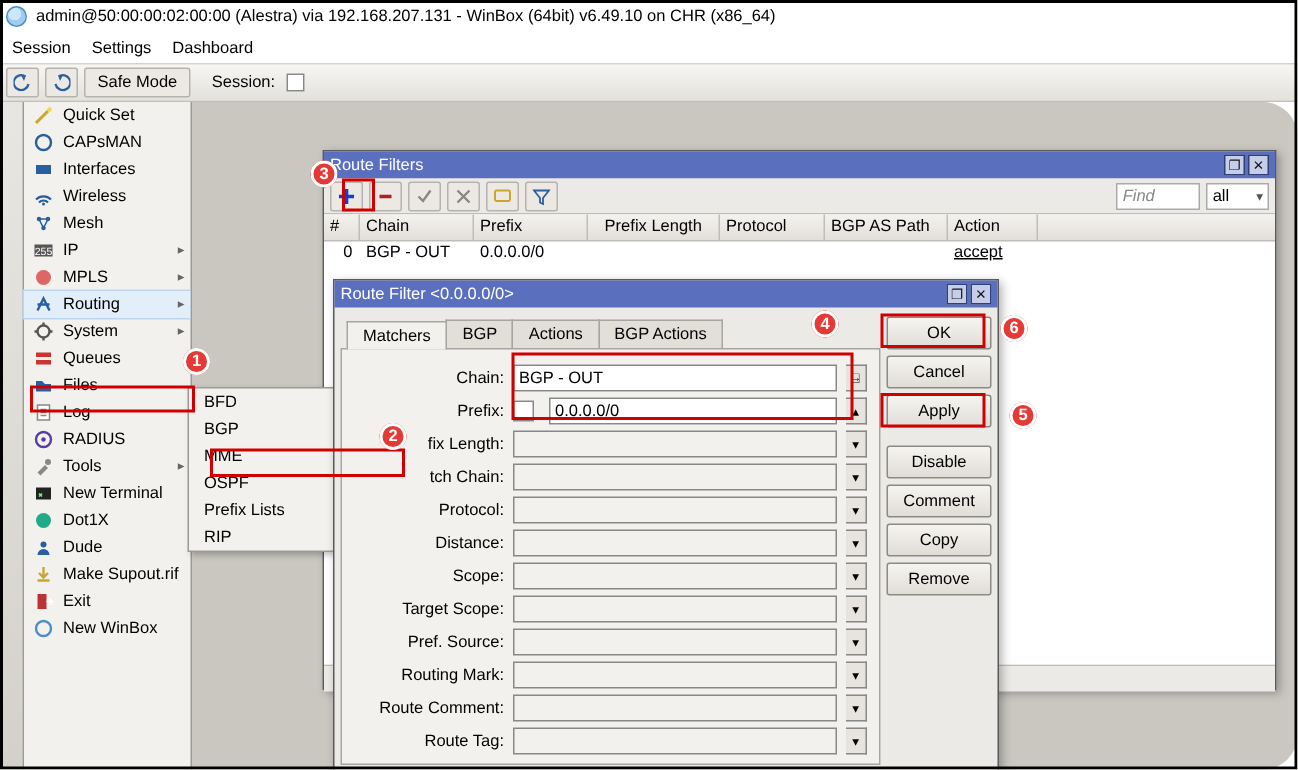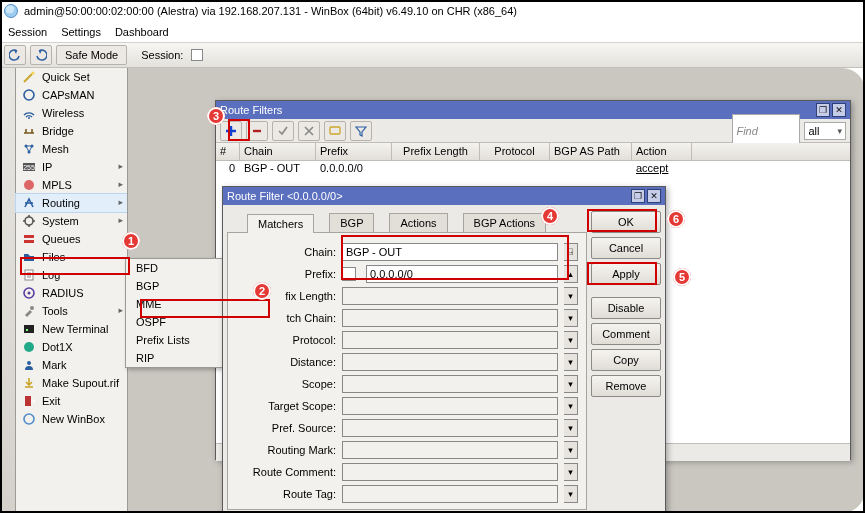--- a/index.html
+++ b/index.html
@@ -77,38 +77,38 @@
     height:18px;background:var(--win-titlebar);color:#fff;display:flex;align-items:center;
     padding:0 4px;font-size:11px;justify-content:space-between;
   }
   .win-ctr{display:flex;gap:2px;}
   .win-ctr .wb{width:14px;height:14px;border:1px solid #2f3f78;background:#c6cde8;display:flex;align-items:center;justify-content:center;font-size:9px;color:#111;}
   .win-toolbar{
     height:24px;display:flex;align-items:center;gap:4px;padding:0 4px;
     border-bottom:1px solid var(--grid-line);background:var(--win-chrome);
   }
   .win-toolbar .spacer{flex:1;}
-  .find-box{width:68px;height:18px;border:1px solid #aaa;background:#fff;color:#888;font-style:italic;padding:16px 3px;display:flex;align-items:center;}
+  .find-box{width:56px;height:18px;border:1px solid #aaa;background:#fff;color:#888;font-style:italic;padding:0 3px;display:flex;align-items:center;}
   .combo{height:18px;border:1px solid #aaa;background:#fff;display:flex;align-items:center;padding:0 3px;gap:18px;}
   .combo .dd{color:#555;font-size:9px;}
 
   .grid{background:#fff;}
   .grid-head{display:flex;height:18px;background:linear-gradient(#f4f2ee,#e2dfd9);border-bottom:1px solid var(--grid-line);}
   .gh{border-right:1px solid var(--grid-line);padding:2px 4px;overflow:hidden;white-space:nowrap;}
   .grid-row{display:flex;height:17px;}
   .gc{border-right:1px solid transparent;padding:1px 4px;overflow:hidden;white-space:nowrap;}
 
   .statusbar{height:18px;border-top:1px solid var(--grid-line);display:flex;align-items:center;padding:0 6px;background:var(--win-chrome);}
 
   
   .editwin{left:222px;top:118px;width:444px;z-index:40;}
   .editwin .body{display:flex;gap:4px;padding:4px;}
   .tabs{display:flex;gap:0;margin:4px 0 0 4px;}
   .tab{
-    padding:3px 10px;border:1px solid #a8a5a0;border-bottom:none;background:#e2dfd9;margin-right:-1px;margin-left:16px;
+    padding:3px 10px;border:1px solid #a8a5a0;border-bottom:none;background:#e2dfd9;margin-right:-1px;
   }
   .tab.active{background:#f3f1ed;position:relative;top:1px;}
   .tabpane{flex:1;border:1px solid #a8a5a0;background:#f3f1ed;padding:8px 8px 4px 8px;}
   .formrow{display:flex;align-items:center;height:22px;gap:6px;}
   .formrow label{width:100px;text-align:right;}
   .ftxt{flex:1;height:18px;border:1px solid #888;background:#fff;padding:0 3px;display:flex;align-items:center;}
   .fdd{width:14px;height:18px;border:1px solid #888;border-left:none;background:#e7e4df;display:flex;align-items:center;justify-content:center;font-size:9px;}
   .chk{width:14px;height:14px;border:1px solid #888;background:#fff;margin-right:4px;}
 
   .btns{width:70px;display:flex;flex-direction:column;gap:4px;padding-top:2px;}
@@ -180,33 +180,33 @@
           <span class="nicon">
             <svg viewBox="0 0 14 14">
               <circle cx="7" cy="7" r="5" fill="none" stroke="#2a5ea0" stroke-width="1.6"></circle>
             </svg>
           </span>
           <span>CAPsMAN</span>
         </div>
         <div class="navitem">
           <span class="nicon">
             <svg viewBox="0 0 14 14">
+              <rect x="2" y="4" width="10" height="6" fill="#2a5ea0"></rect>
+            </svg>
+          </span>
+          <span>Interfaces</span>
+        </div>
+        <div class="navitem">
+          <span class="nicon">
+            <svg viewBox="0 0 14 14">
               <path d="M2 9a7 7 0 0 1 10 0M4 11a4 4 0 0 1 6 0" fill="none" stroke="#2a5ea0" stroke-width="1.4"></path>
               <circle cx="7" cy="12" r="1" fill="#2a5ea0"></circle>
             </svg>
           </span>
           <span>Wireless</span>
-        </div>
-        <div class="navitem">
-          <span class="nicon">
-            <svg viewBox="0 0 14 14">
-              <path d="M2 9h10M4 9V5M10 9V5" stroke="#7a5a20" stroke-width="1.6" fill="none"></path>
-            </svg>
-          </span>
-          <span>Bridge</span>
         </div>
         <div class="navitem">
           <span class="nicon">
             <svg viewBox="0 0 14 14">
               <circle cx="4" cy="4" r="1.5" fill="#2a5ea0"></circle>
               <circle cx="10" cy="4" r="1.5" fill="#2a5ea0"></circle>
               <circle cx="7" cy="10" r="1.5" fill="#2a5ea0"></circle>
               <path d="M4 4L10 4L7 10Z" fill="none" stroke="#2a5ea0"></path>
             </svg>
           </span>
@@ -313,21 +313,21 @@
           </span>
           <span>Dot1X</span>
         </div>
         <div class="navitem">
           <span class="nicon">
             <svg viewBox="0 0 14 14">
               <circle cx="7" cy="5" r="2" fill="#2a5ea0"></circle>
               <path d="M3 12a4 4 0 0 1 8 0" fill="#2a5ea0"></path>
             </svg>
           </span>
-          <span>Mark</span>
+          <span>Dude</span>
         </div>
         <div class="navitem">
           <span class="nicon">
             <svg viewBox="0 0 14 14">
               <path d="M7 2v7M4 6l3 3 3-3" stroke="#caa62c" stroke-width="1.6" fill="none"></path>
               <path d="M3 11h8" stroke="#caa62c" stroke-width="1.6"></path>
             </svg>
           </span>
           <span>Make Supout.rif</span>
         </div>
@@ -405,21 +405,21 @@
         <span>all</span>
         <span class="dd">▾</span>
       </span>
     </div>
     <div class="grid" style="height:300px;position:relative;">
       <div class="grid-head" id="gridhead">
           <div class="gh" style="width: 24px;">#</div>
           <div class="gh" style="width: 76px;">Chain</div>
           <div class="gh" style="width: 76px;">Prefix</div>
           <div class="gh" style="width: 88px; text-align: center;">Prefix Length</div>
-          <div class="gh" style="width: 70px; text-align: center;">Protocol</div>
+          <div class="gh" style="width: 70px;">Protocol</div>
           <div class="gh" style="width: 82px;">BGP AS Path</div>
           <div class="gh" style="width: 60px;">Action</div>
         </div>
       <div id="gridbody">
           <div class="grid-row">
             <div class="gc" style="width: 24px; text-align: right;">0</div>
             <div class="gc" style="width: 76px;">BGP - OUT</div>
             <div class="gc" style="width: 76px;">0.0.0.0/0</div>
             <div class="gc" style="width: 88px;"></div>
             <div class="gc" style="width: 70px;"></div>

